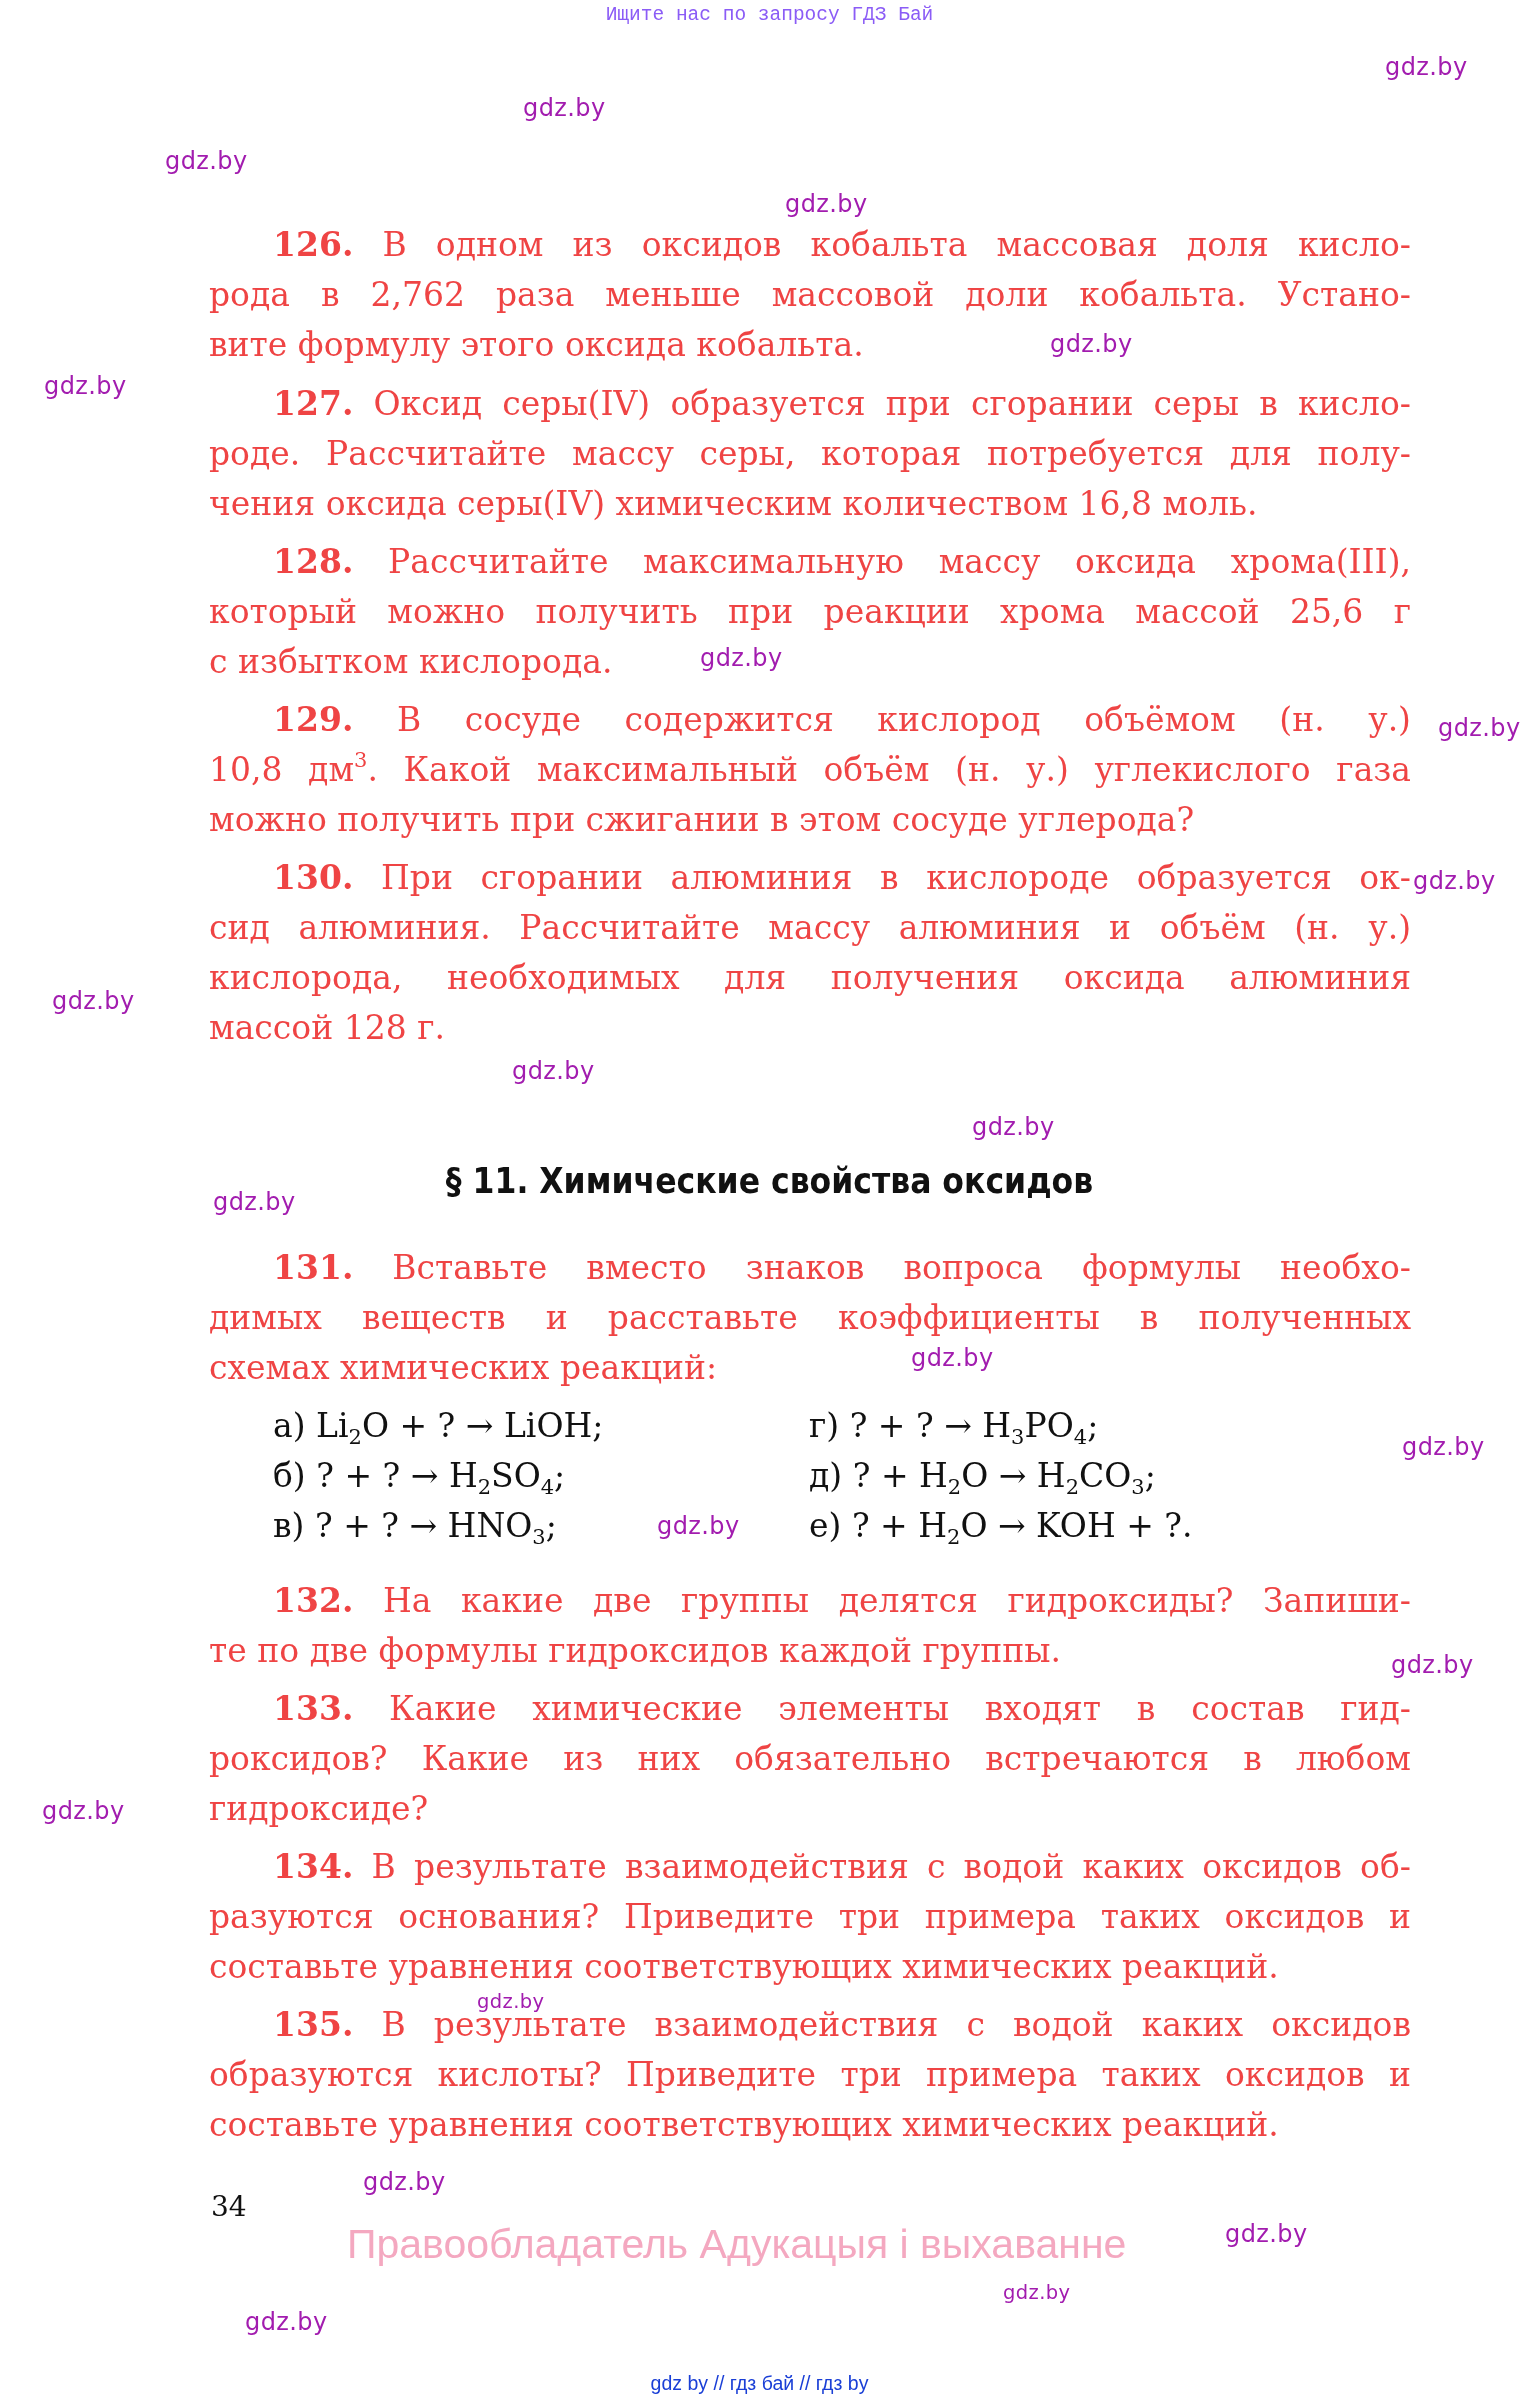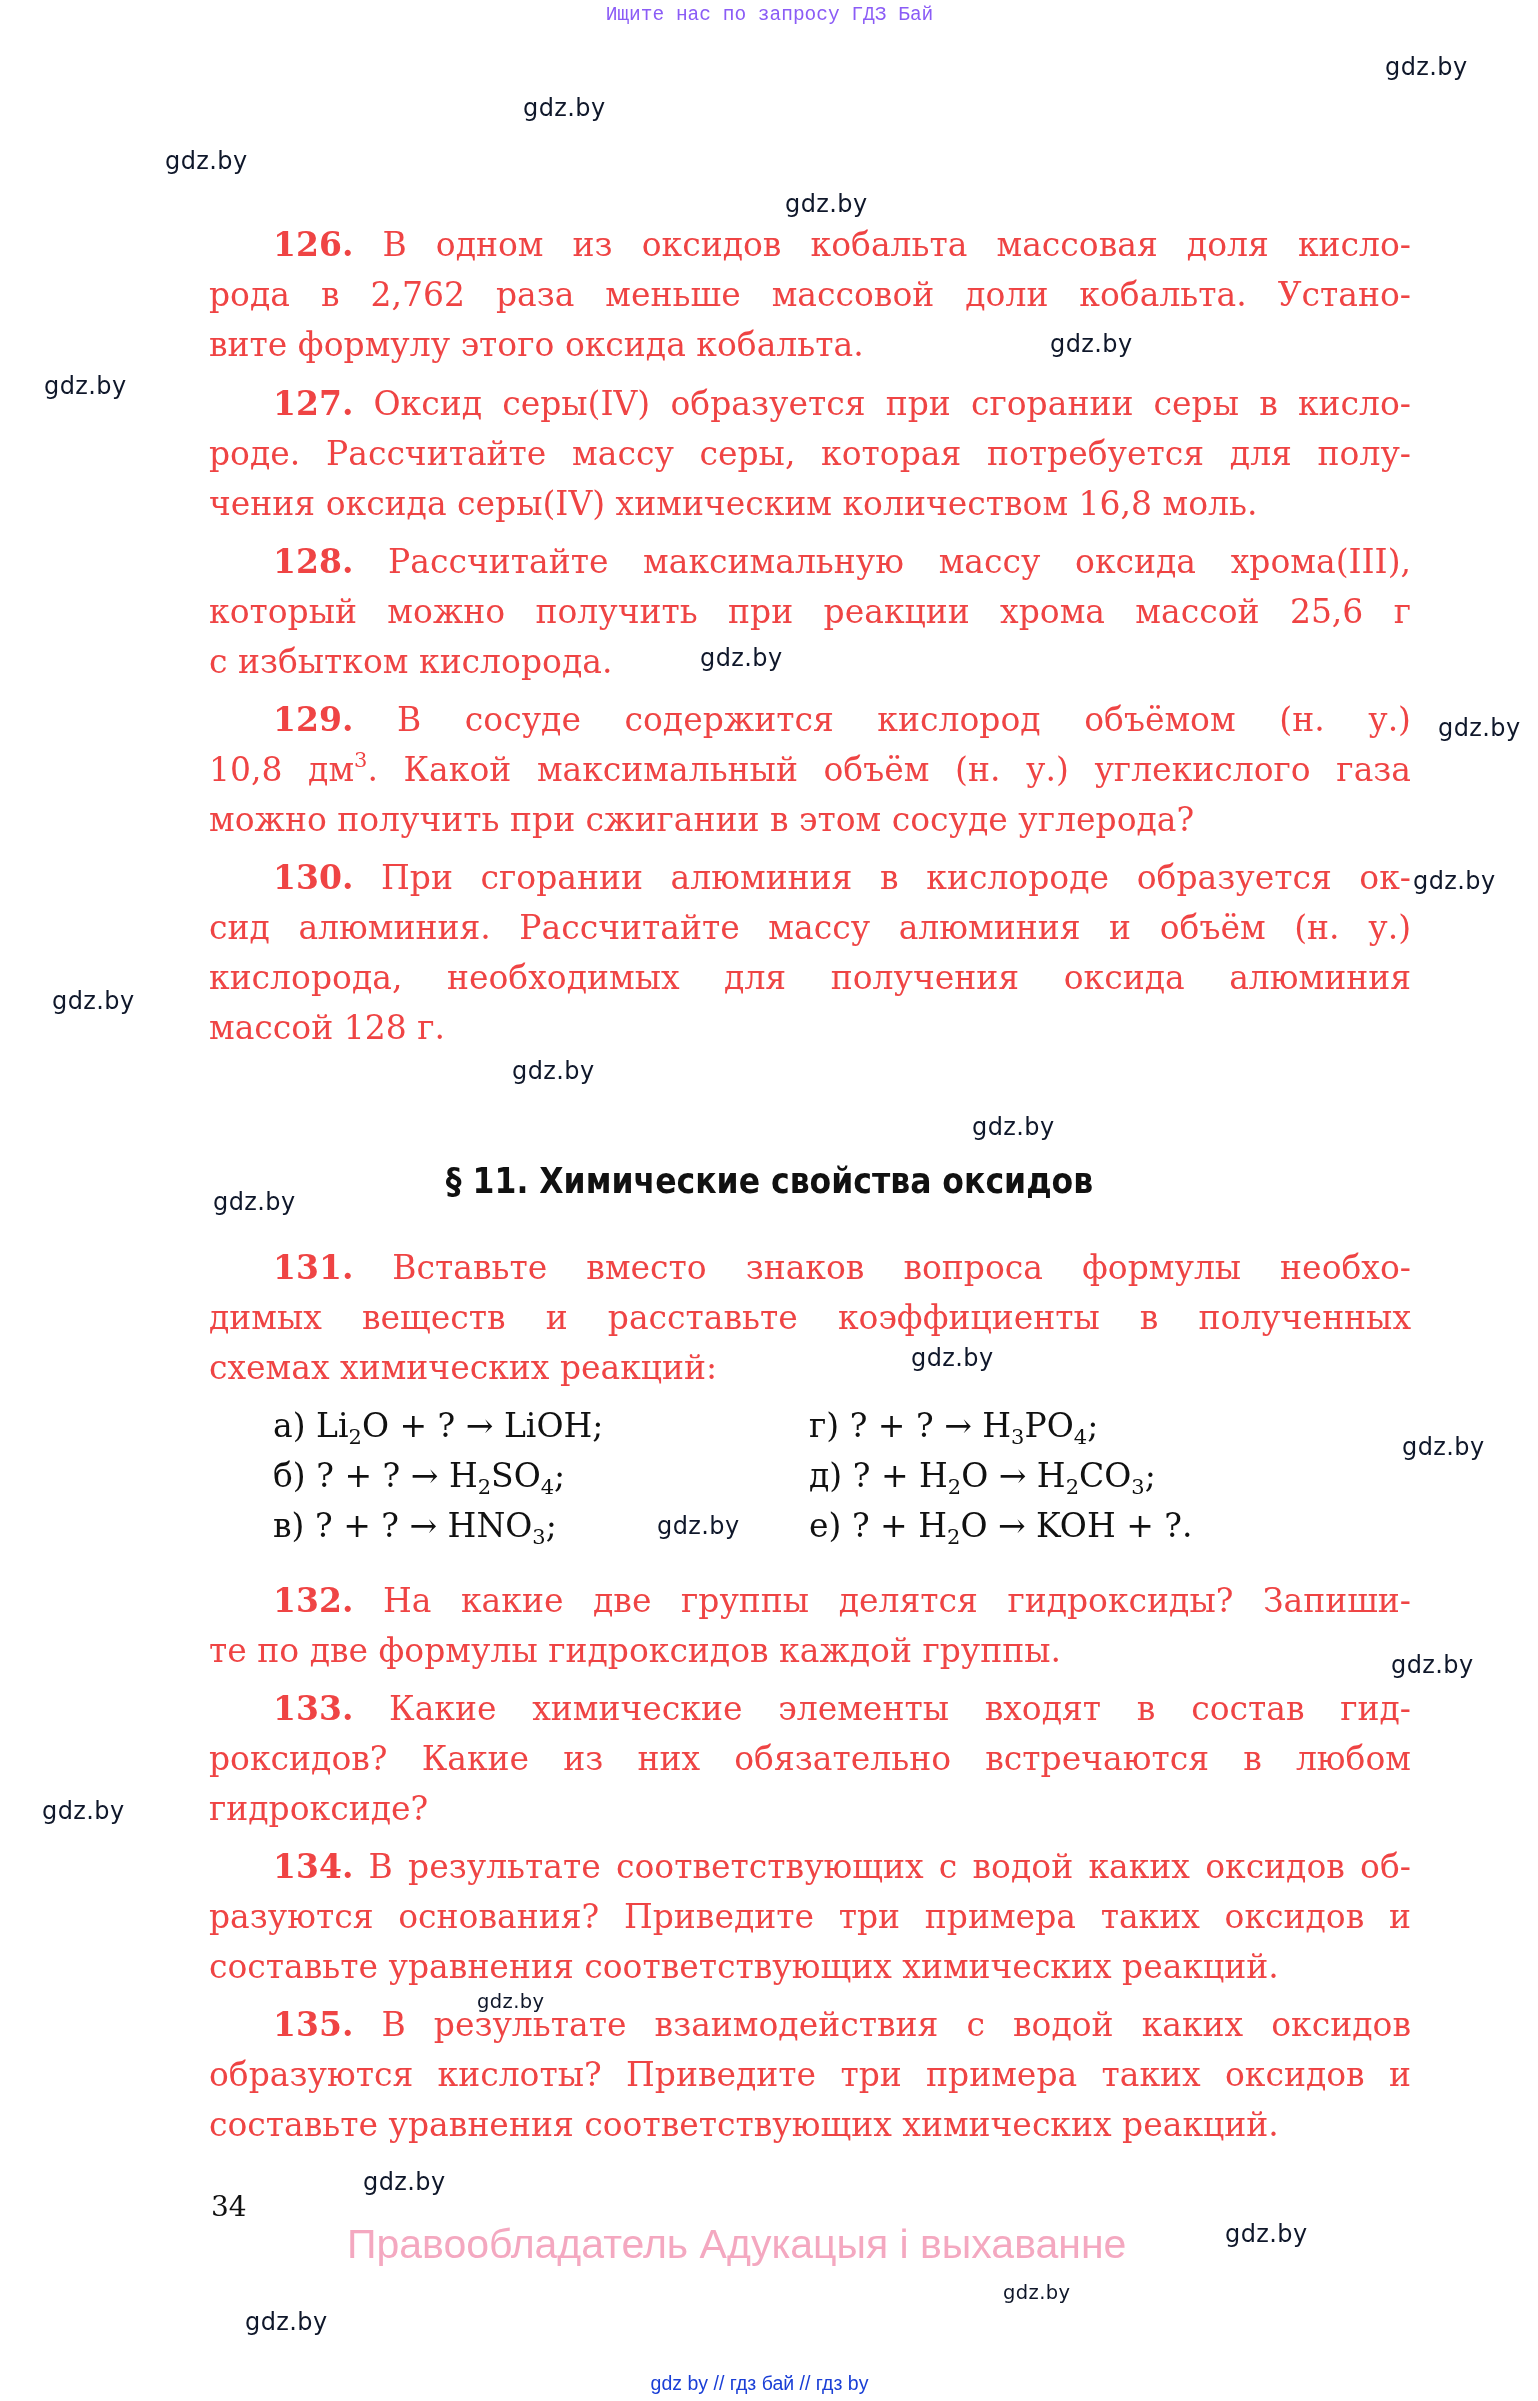--- a/index.html
+++ b/index.html
@@ -1,20 +1,20 @@
 <!DOCTYPE html>
 <html style="font-size:14px"><head>
   <meta charset="utf-8">
   <style>
     html, body { margin: 0; padding: 0; background: #ffffff; }
     body { width: 1539px; height: 2401px; position: relative; overflow: hidden; }
     .abs { position: absolute; white-space: nowrap; }
     .header-note { left: 0; width: 1539px; top: 3.5px; text-align: center; color: #8b5cf6;
       font-family: Liberation Mono, monospace; font-size: 19.5px; }
-    .wm { color: #0f172a; font-family: "DejaVu Sans", sans-serif; font-size: 24px; letter-spacing: 0.4px; }
+    .wm { color: #a21caf; font-family: "DejaVu Sans", sans-serif; font-size: 24px; letter-spacing: 0.4px; }
     .wm.small { font-size: 19.5px; }
     .para { position: absolute; left: 209px; width: 1202px; font-family: "DejaVu Serif", "Liberation Serif", serif;
       font-size: 33px; line-height: 50px; color: #ef4444; text-align: justify; text-align-last: left; }
     .para .num { font-weight: bold; }
     .line { display: block; white-space: nowrap; text-align-last: justify; text-align: justify; }
     .line.last { text-align-last: left; }
     .line.indent { padding-left: 64px; }
     .section-title { left: 0; width: 1539px; text-align: center; top: 1161px;
       font-family: "DejaVu Sans", sans-serif; font-weight: bold; font-size: 35px; color: #111;
       transform: scaleX(0.9); }
@@ -117,21 +117,21 @@
   <span class="line last">те по две формулы гидроксидов каждой группы.</span>
 </div>
 
 <div class="para" style="top:1684px">
   <span class="line indent"><b class="num">133.</b><span> Какие химические элементы входят в состав гид-</span></span>
   <span class="line">роксидов? Какие из них обязательно встречаются в любом</span>
   <span class="line last">гидроксиде?</span>
 </div>
 
 <div class="para" style="top:1842px">
-  <span class="line indent"><b class="num">134.</b><span> В результате соответствующих с водой каких оксидов об-</span></span>
+  <span class="line indent"><b class="num">134.</b><span> В результате взаимодействия с водой каких оксидов об-</span></span>
   <span class="line">разуются основания? Приведите три примера таких оксидов и</span>
   <span class="line last">составьте уравнения соответствующих химических реакций.</span>
 </div>
 
 <div class="para" style="top:2000px">
   <span class="line indent"><b class="num">135.</b><span> В результате взаимодействия с водой каких оксидов</span></span>
   <span class="line">образуются кислоты? Приведите три примера таких оксидов и</span>
   <span class="line last">составьте уравнения соответствующих химических реакций.</span>
 </div>
 

